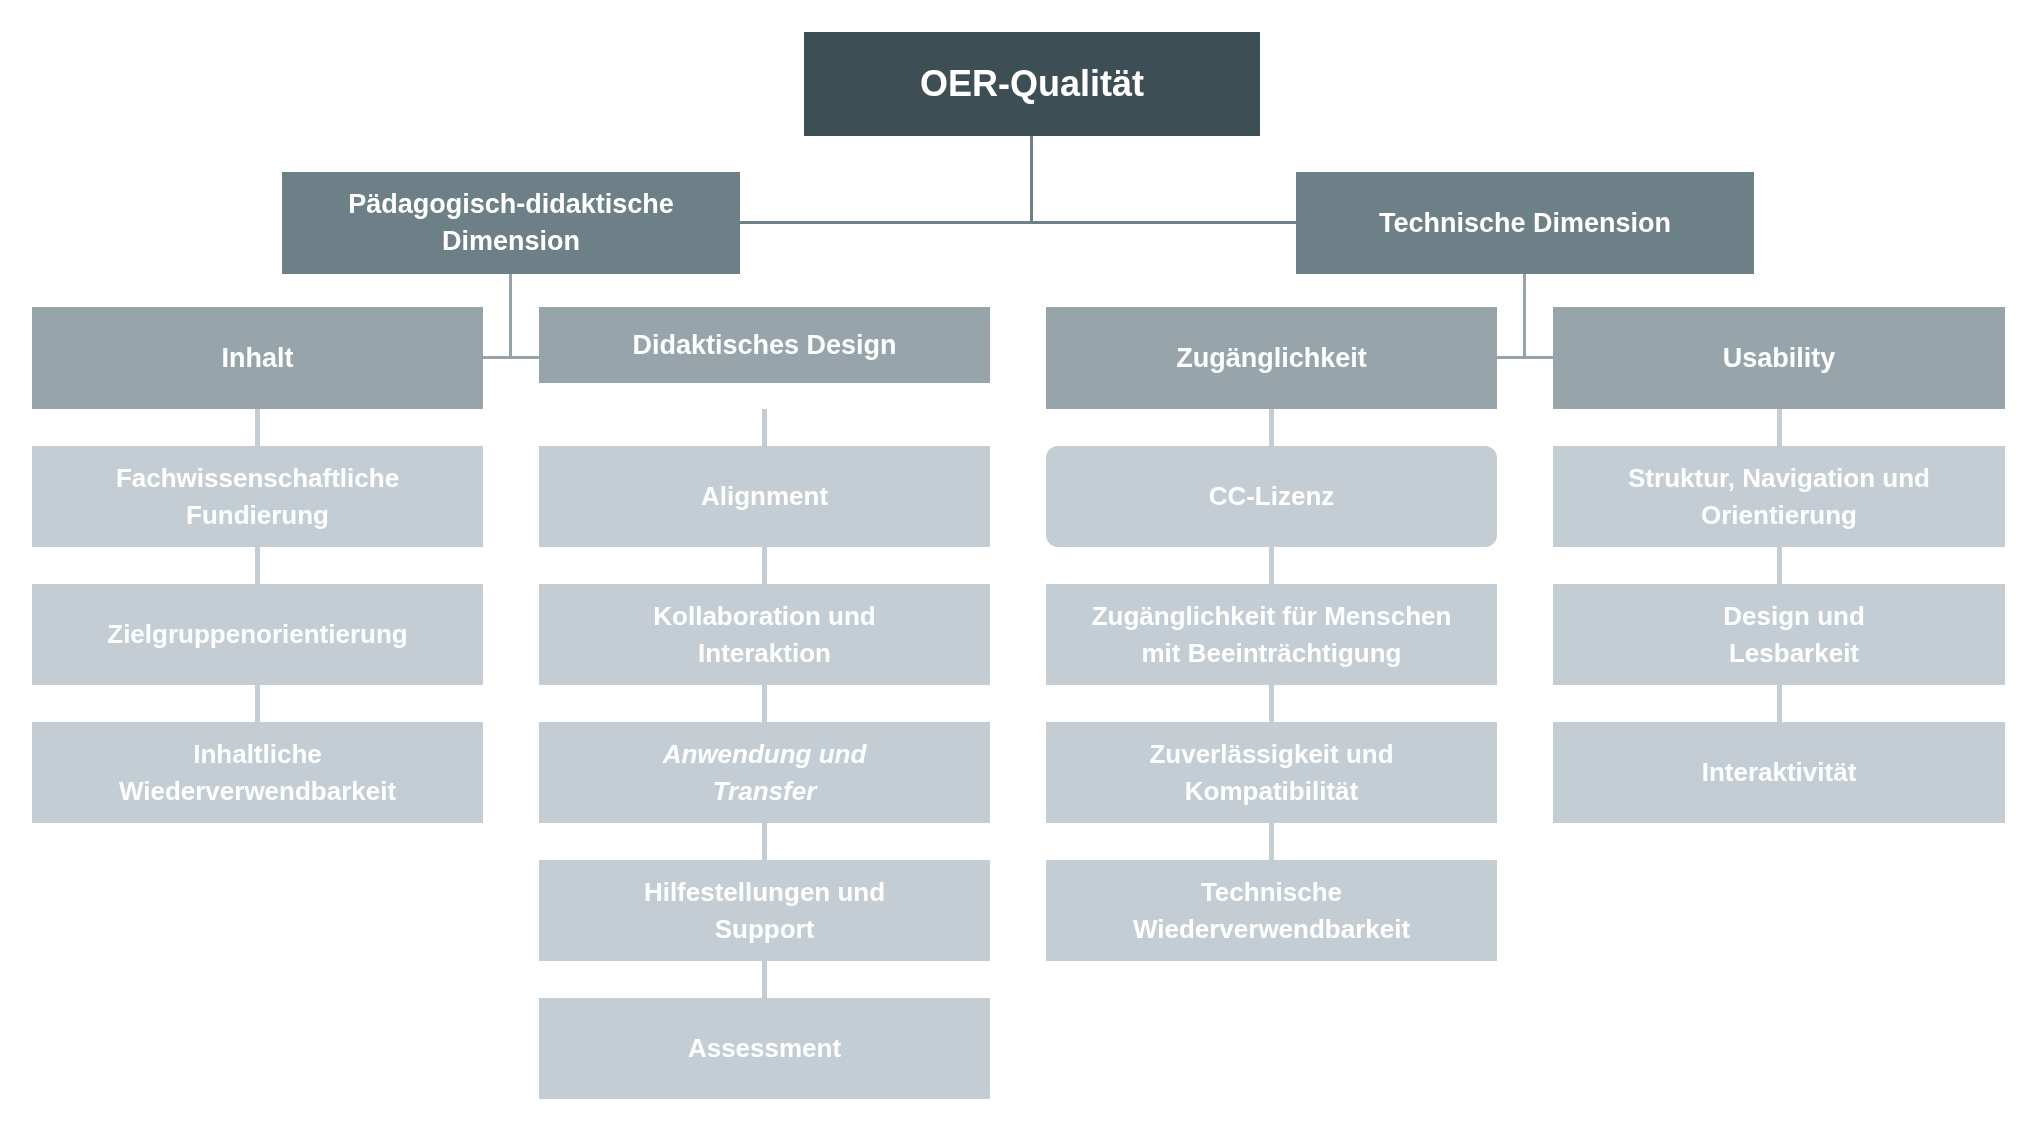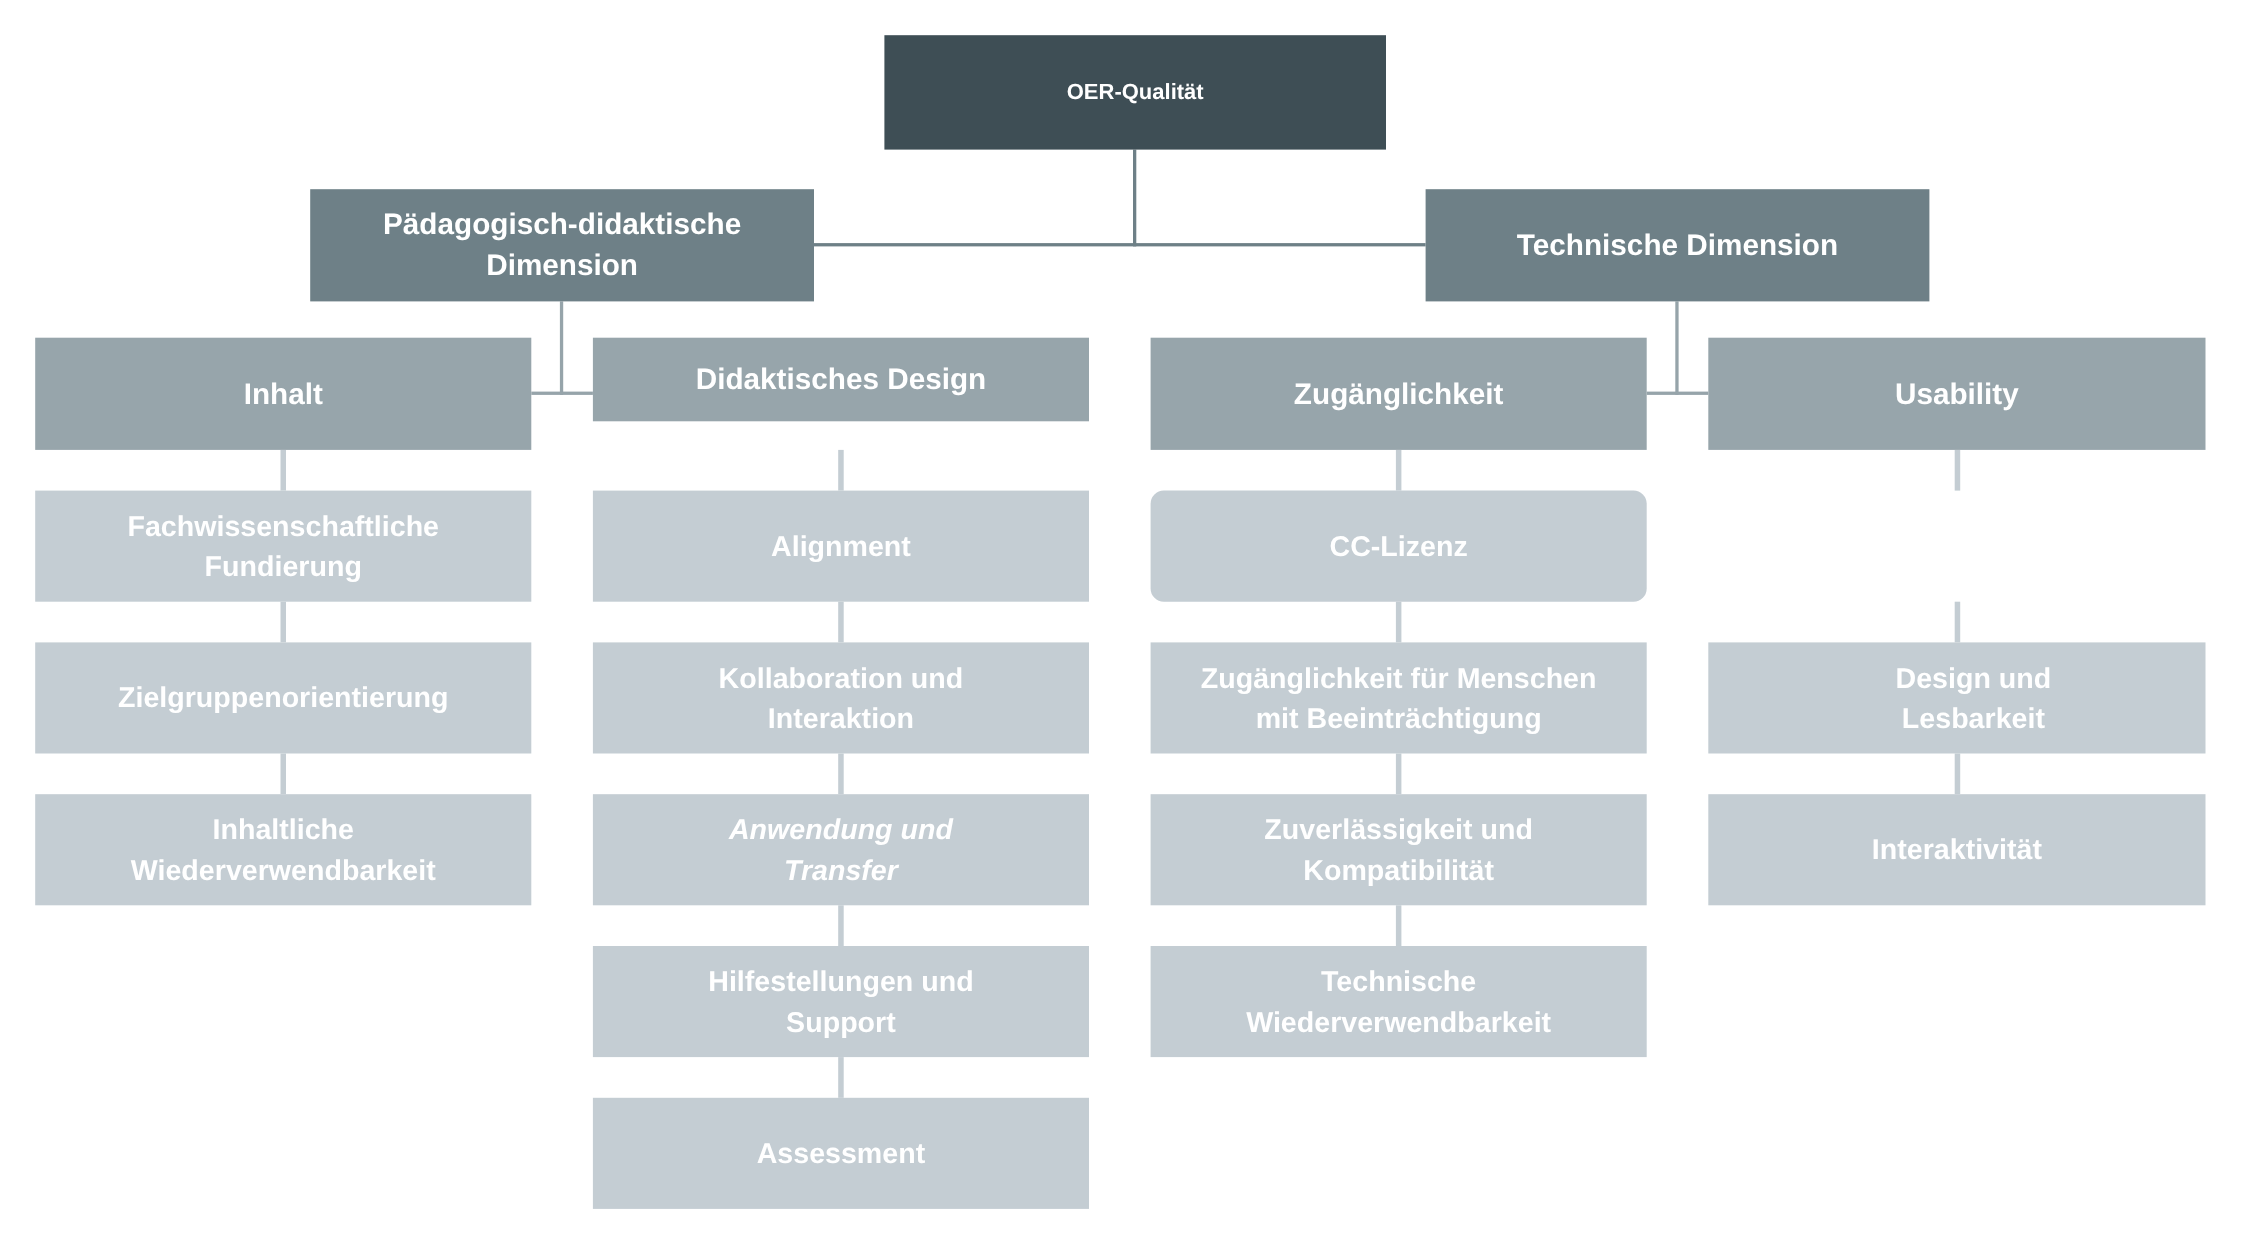--- a/index.html
+++ b/index.html
@@ -11,21 +11,21 @@
   #stage{
     position:relative; width:2044px; height:1132px;
     background:var(--background); overflow:hidden;
     font-family:"Liberation Sans","DejaVu Sans",sans-serif;
   }
   .box{
     position:absolute; display:flex; align-items:center; justify-content:center;
     text-align:center; color:var(--text); font-weight:bold;
     white-space:pre-line; box-sizing:border-box; padding:4px 10px;
   }
-  .l1{background:var(--root_bg); font-size:20px; line-height:36px;}
+  .l1{background:var(--root_bg); font-size:36px; line-height:36px;}
   .l2{background:var(--dimension_bg); font-size:27px; line-height:37px;}
   .hdr{background:var(--header_bg); font-size:27px; line-height:36px;}
   .leaf{background:var(--leaf_bg); font-size:26px; line-height:37px;}
   .line{position:absolute;}
   .line.dark{background:var(--line_dark);}
   .line.mid{background:var(--line_mid);}
   .line.light{background:var(--line_light);}
 </style>
 </head>
 <body>
@@ -86,17 +86,19 @@
   <div class="box leaf" style="left:539px;top:998px;width:451px;height:101px;">Assessment</div>
 
   <div class="box leaf" style="left:1046px;top:446px;width:451px;height:101px;border-radius:12px;">CC-Lizenz</div>
   <div class="box leaf" style="left:1046px;top:584px;width:451px;height:101px;">Zugänglichkeit für Menschen
 mit Beeinträchtigung</div>
   <div class="box leaf" style="left:1046px;top:722px;width:451px;height:101px;">Zuverlässigkeit und
 Kompatibilität</div>
   <div class="box leaf" style="left:1046px;top:860px;width:451px;height:101px;">Technische
 Wiederverwendbarkeit</div>
 
+  <div class="box leaf" style="left:1553px;top:446px;width:452px;height:101px;">Struktur, Navigation und
+Orientierung</div>
   <div class="box leaf" style="left:1553px;top:584px;width:452px;height:101px;padding-left:40px;">Design und
 Lesbarkeit</div>
   <div class="box leaf" style="left:1553px;top:722px;width:452px;height:101px;">Interaktivität</div>
 
 </div>
 
 </body></html>

